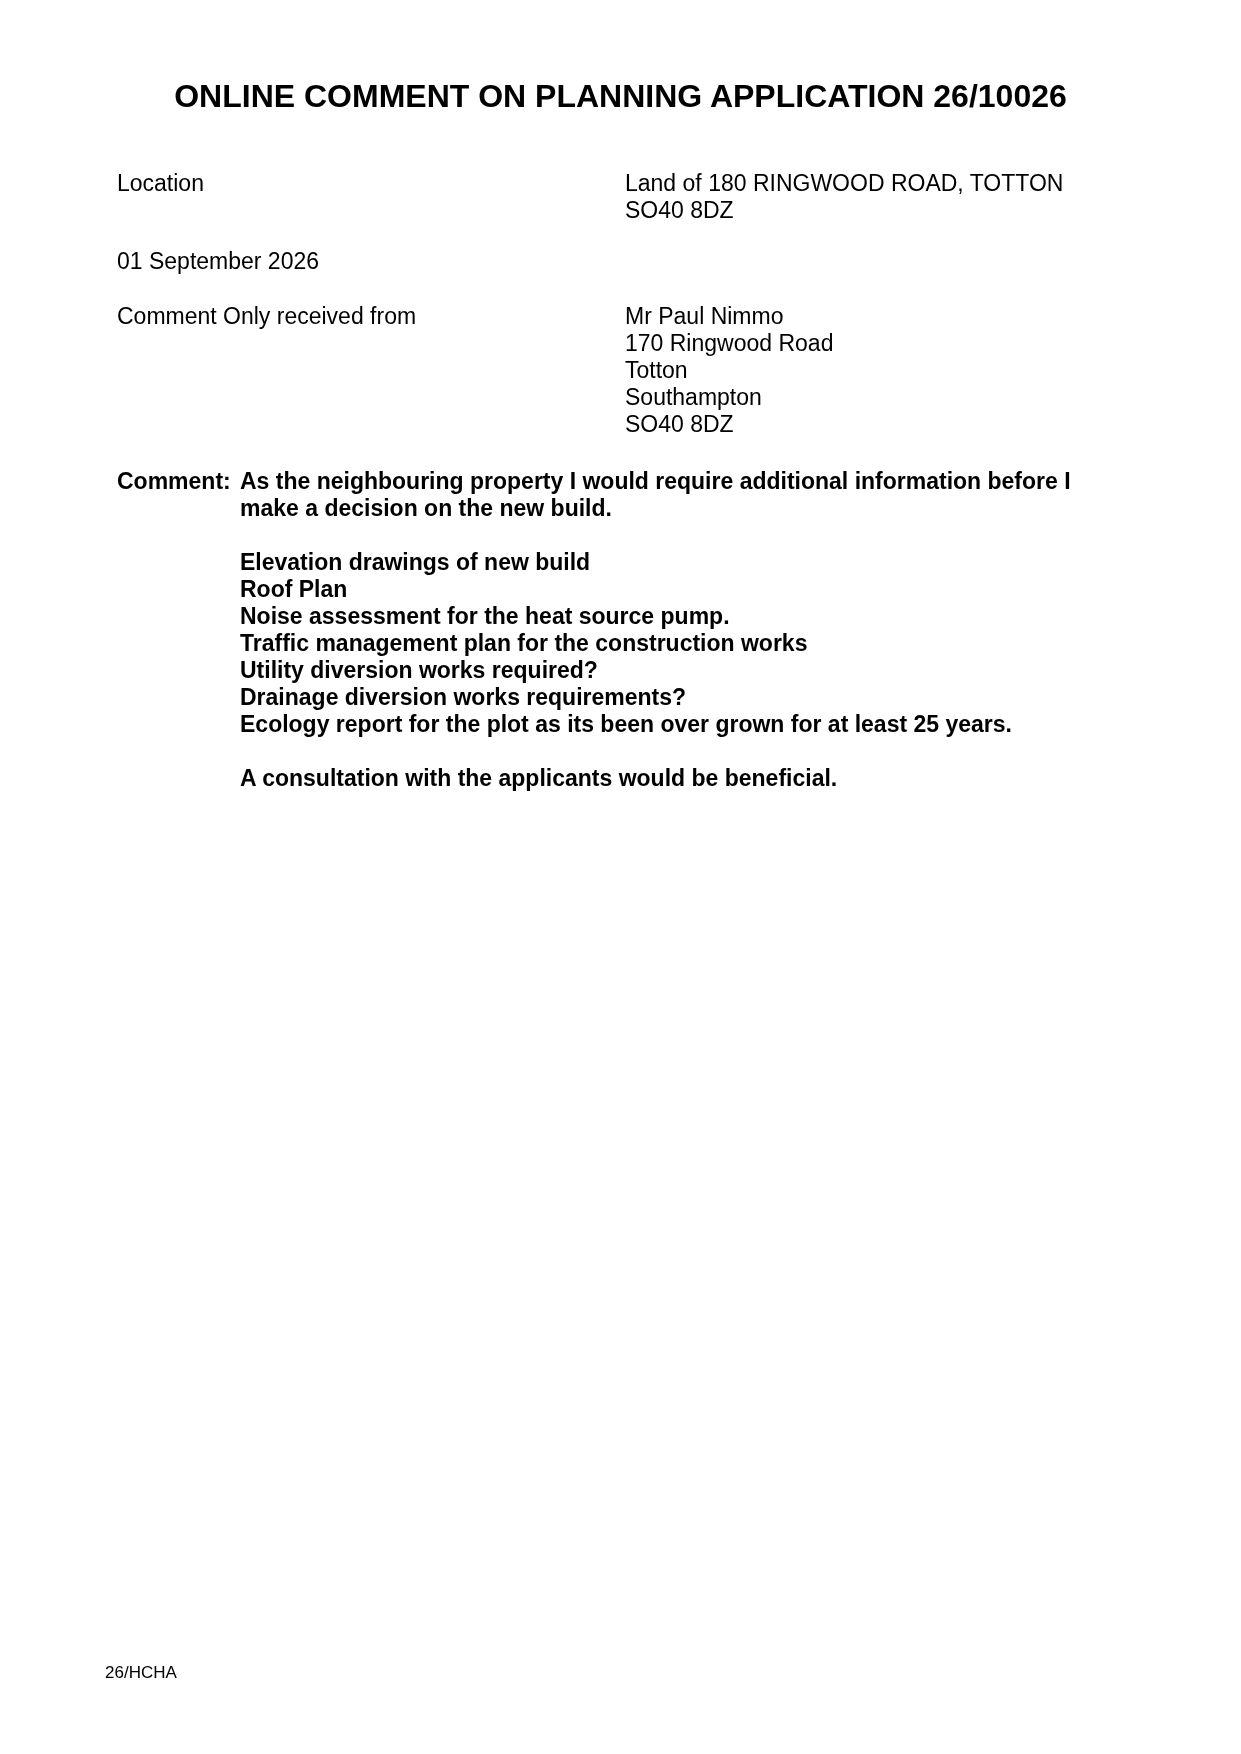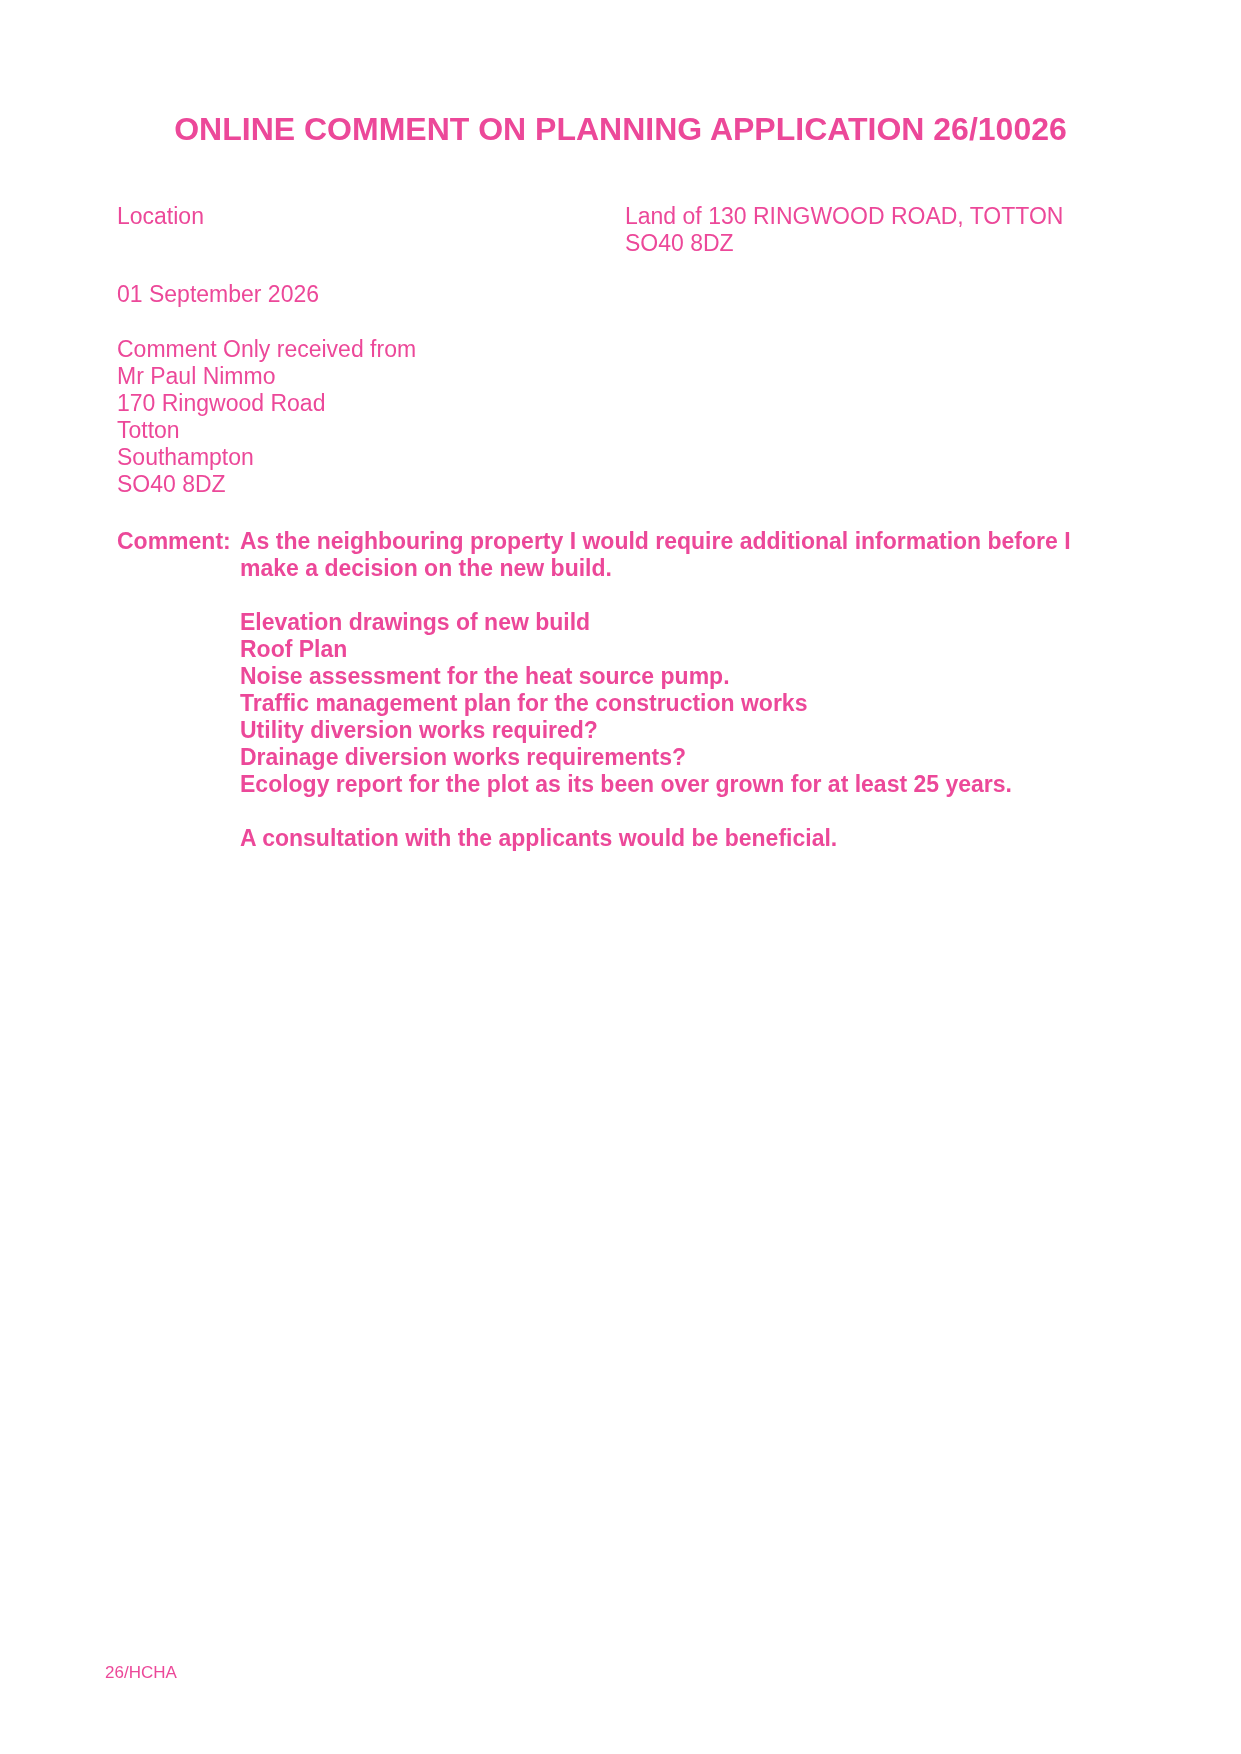--- a/index.html
+++ b/index.html
@@ -6,25 +6,25 @@
     margin: 0;
     padding: 0;
     background: #ffffff;
   }
   .page {
     position: relative;
     width: 1241px;
     height: 1754px;
     box-sizing: border-box;
     background: #ffffff;
-    color: #ec4899;
+    color: #000000;
     font-family: "Liberation Sans", sans-serif;
     font-size: 23px;
     line-height: 27px;
-    padding-top: 110px;
+    padding-top: 77px;
     overflow: hidden;
   }
   .doc-title {
     margin: 0;
     width: 100%;
     text-align: center;
     font-size: 32px;
     line-height: 38px;
     font-weight: bold;
     letter-spacing: 0;
@@ -37,21 +37,21 @@
   }
   .field-row .field-label {
     width: 508px;
     flex: none;
   }
   .field-row .field-value {
     white-space: pre-line;
   }
   .row-location   { margin-top: 55px; }
   .row-received   { margin-top: 24px; }
-  .row-commenter  { margin-top: 28px; flex-direction: column; }
+  .row-commenter  { margin-top: 28px; }
   .comment-row {
     display: flex;
     align-items: flex-start;
     padding-left: 117px;
     margin-top: 30px;
     font-weight: bold;
   }
   .comment-row .comment-label {
     width: 123px;
     flex: none;
@@ -71,21 +71,21 @@
 </style>
 </head>
 <body>
 
 <div class="page">
 
   <h1 class="doc-title">ONLINE COMMENT ON PLANNING APPLICATION 26/10026</h1>
 
   <div class="field-row row-location">
     <div class="field-label">Location</div>
-    <div class="field-value">Land of 130 RINGWOOD ROAD, TOTTON
+    <div class="field-value">Land of 180 RINGWOOD ROAD, TOTTON
 SO40 8DZ</div>
   </div>
 
   <div class="field-row row-received">
     <div class="field-value">01 September 2026</div>
   </div>
 
   <div class="field-row row-commenter">
     <div class="field-label">Comment Only received from</div>
     <div class="field-value">Mr Paul Nimmo

